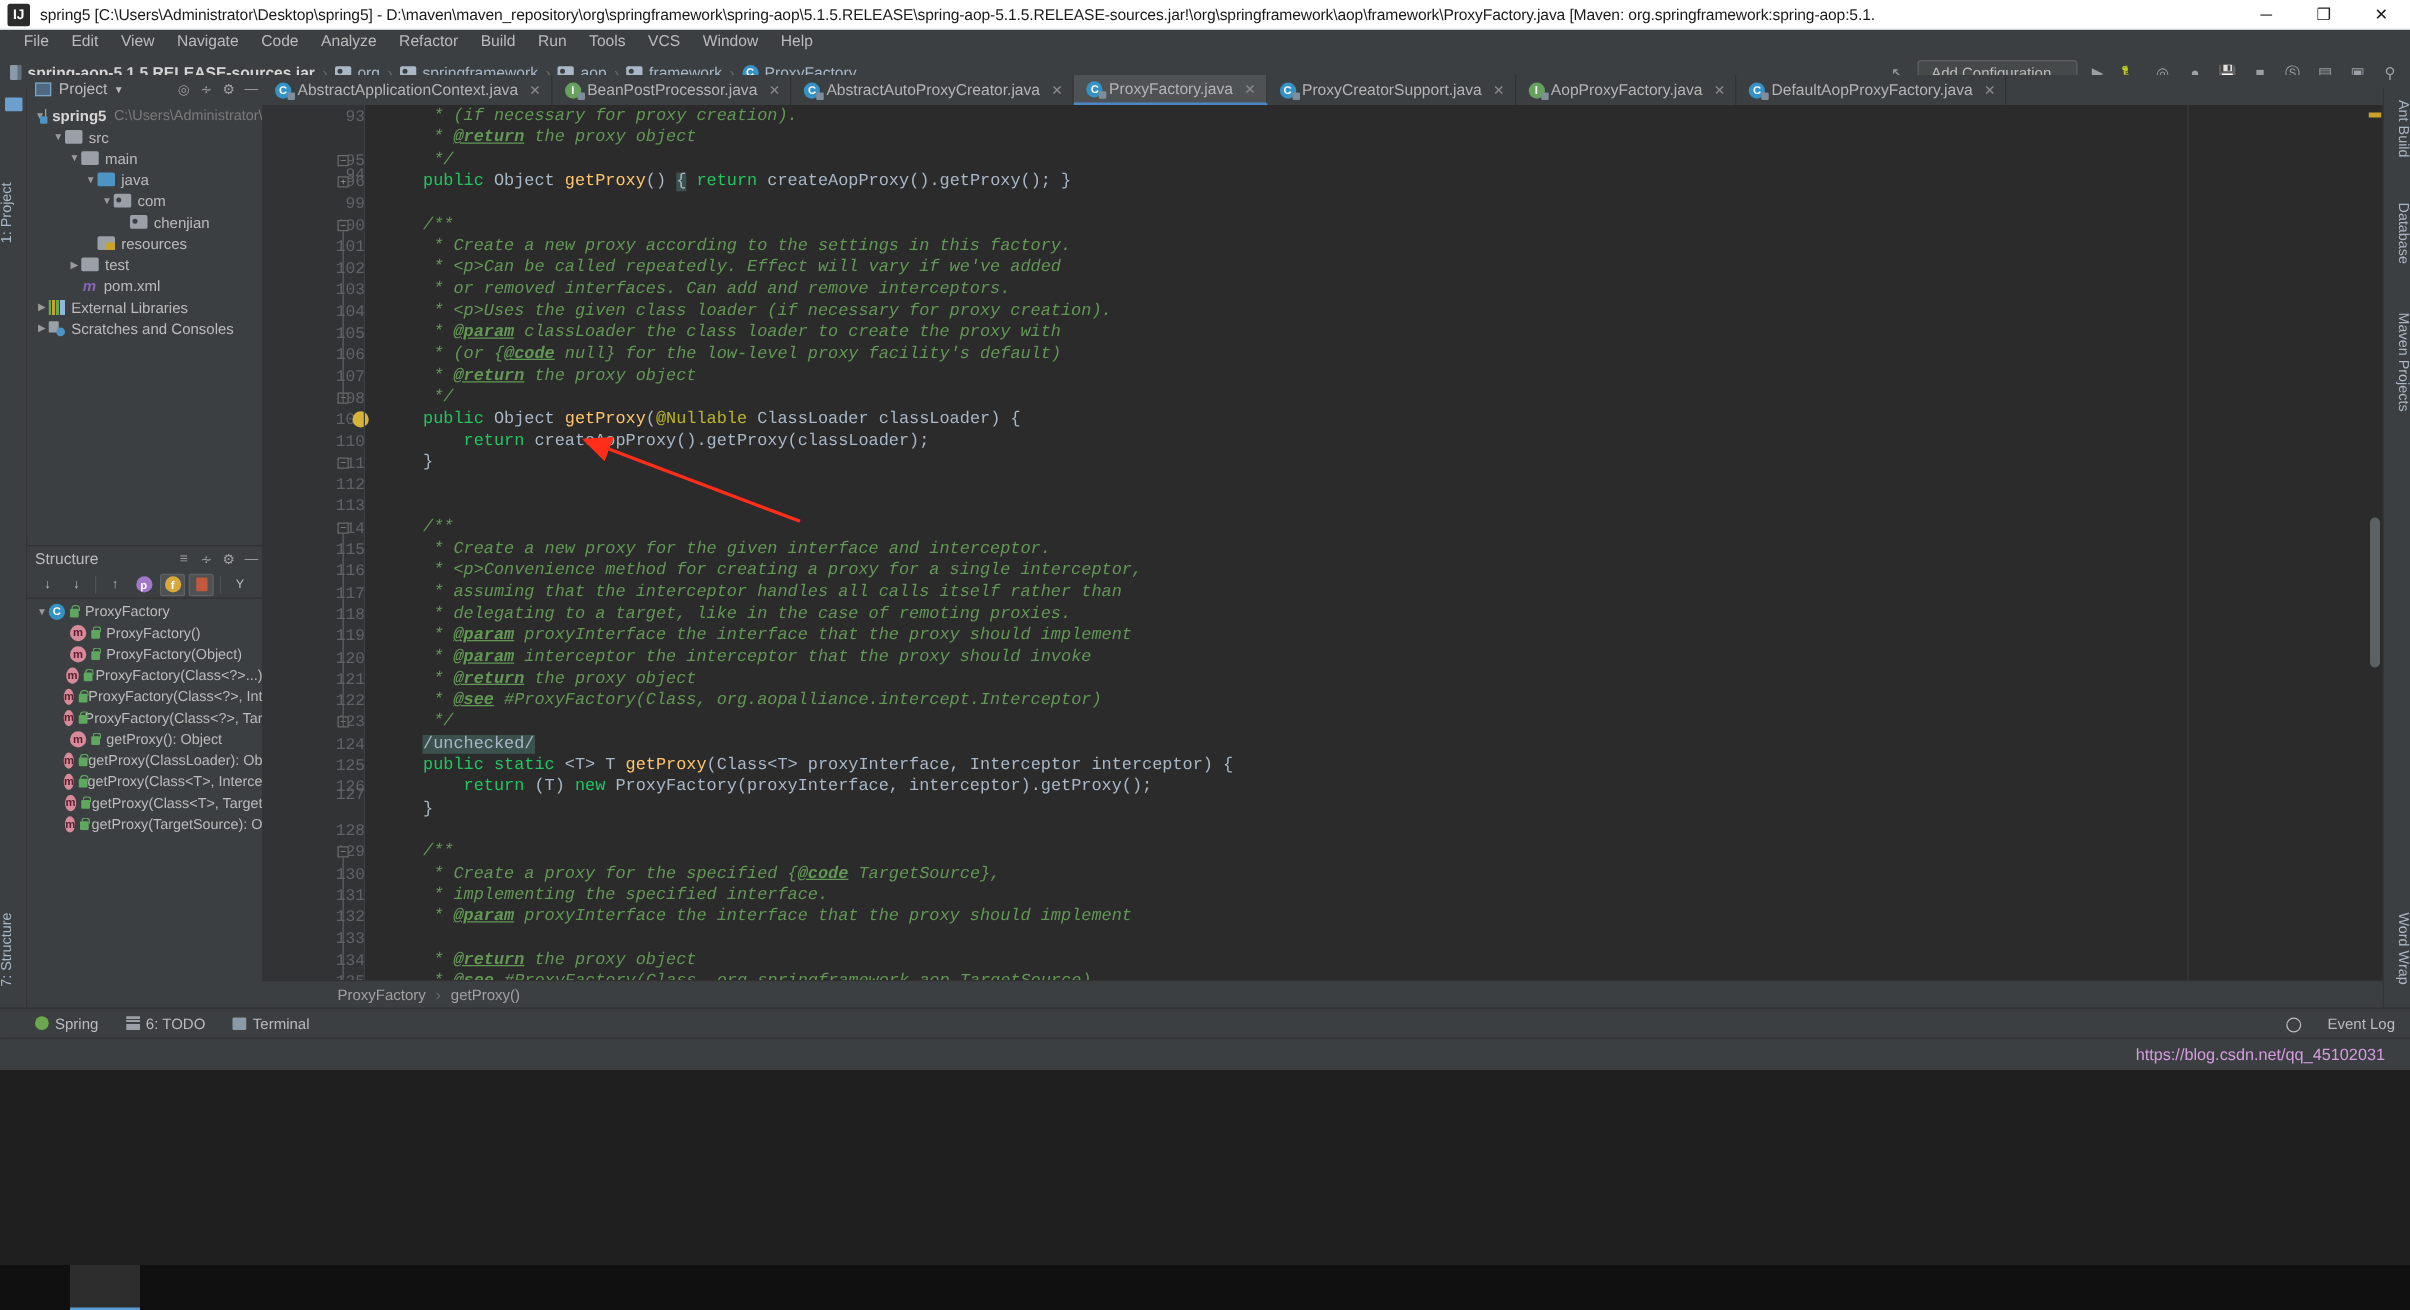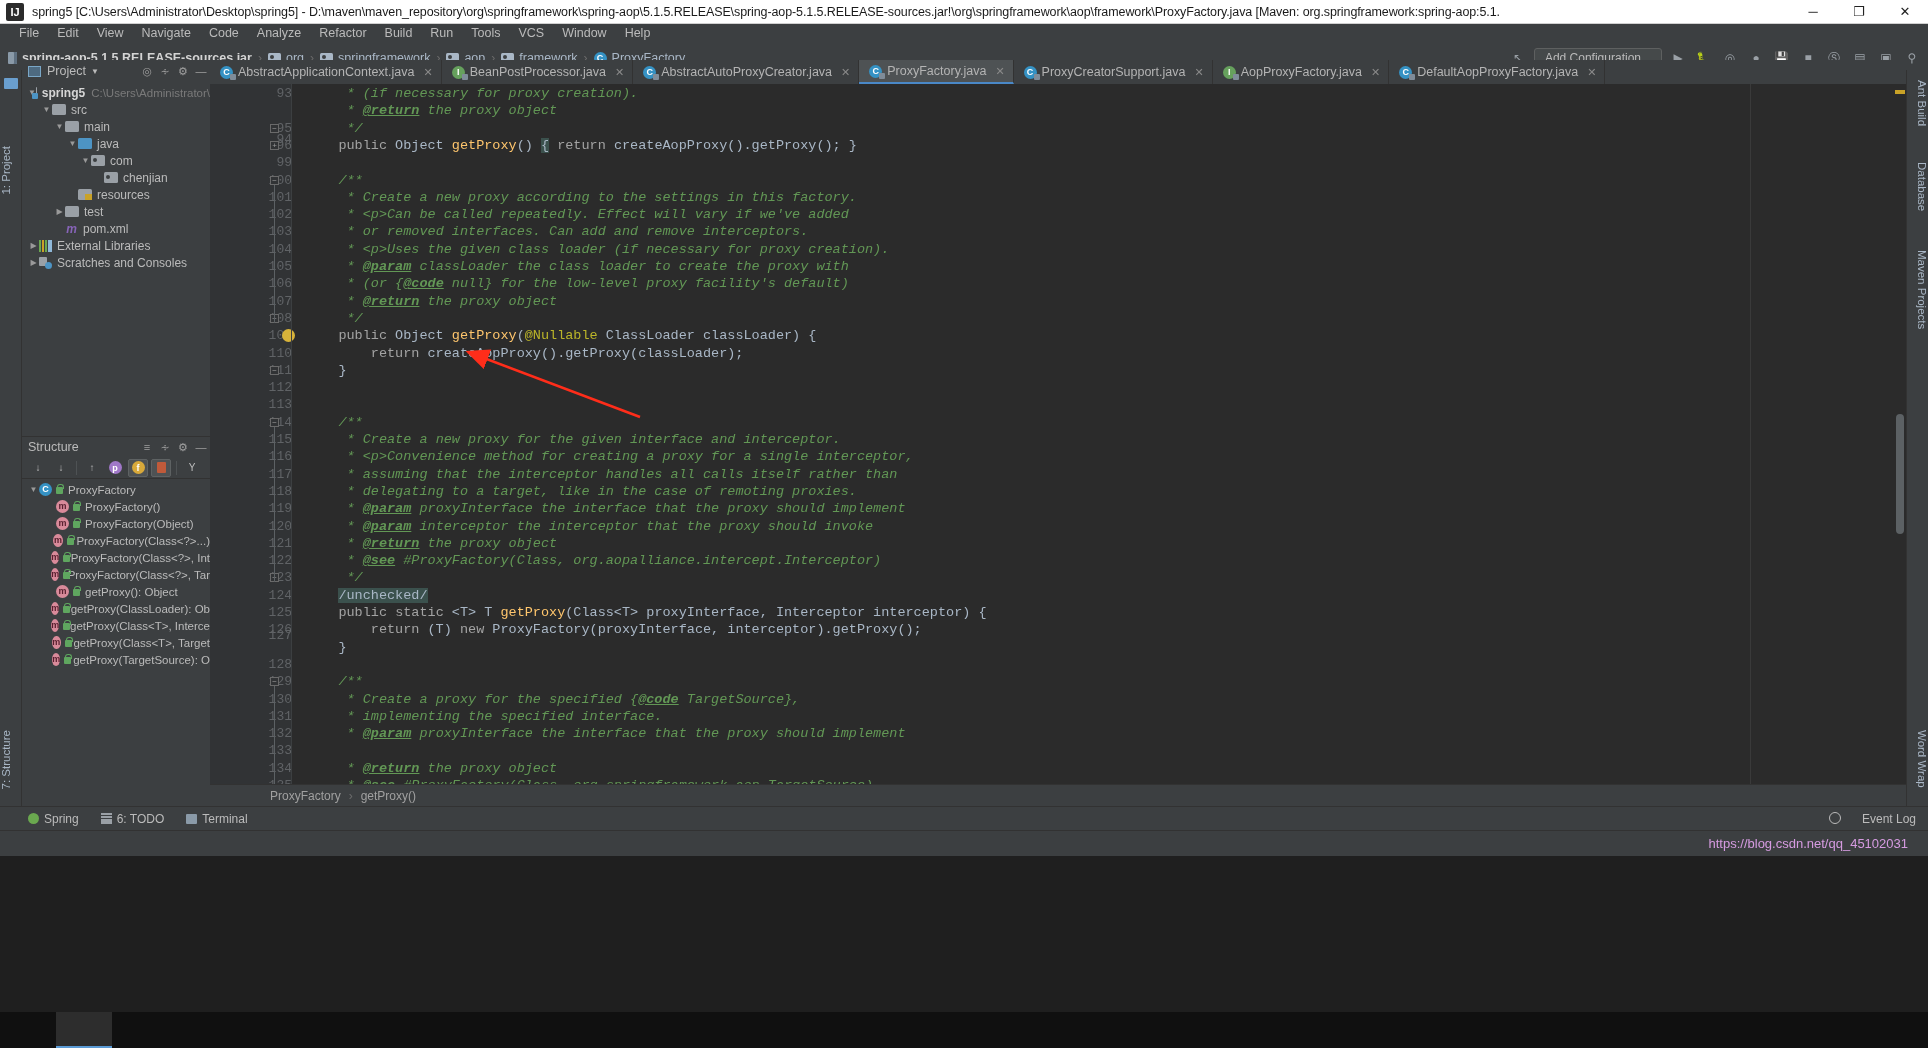--- a/index.html
+++ b/index.html
@@ -175,21 +175,21 @@
     position:absolute; right:0; width:64px; text-align:right;
     font-family:"Liberation Mono", monospace; font-size:13px; color:#606366;
   }
   .cl{
     position:absolute; left:14px;
     font-family:"Liberation Mono", monospace; font-size:13.5px; color:#a9b7c6;
     white-space:pre;
   }
   .cmt{color:#629755;font-style:italic;}
   .tag{color:#629755;font-style:italic;font-weight:bold;text-decoration:underline;}
-  .kw{color:#a3a3a3;font-weight:normal;}
+  .kw{color:#22c55e;font-weight:normal;}
   .fn{color:#ffc66d;}
   .ann{color:#bbb529;}
   .typ{color:#a9b7c6;}
   .brace-hl{background:#3b514d;}
   .fold{
     position:absolute; width:9px;height:9px;border:1px solid #6a6a6a;color:#9a9a9a;
     font-size:8px;line-height:7px;text-align:center; background:#313335;
   }
   .foldline{ position:absolute; width:1px; background:#5c6164; left:0;}
 
@@ -208,21 +208,21 @@
   }
   #editcrumb .sep{ margin:0 8px; color:#6b6b6b;}
 
   
   #bottombar{
     position:absolute; top:806px; left:0; width:1928px; height:24px;
     background:#3c3f41; display:flex; align-items:center; padding-left:28px;
     border-top:1px solid #323232;
   }
   .bwin{ display:flex;align-items:center;gap:5px;font-size:12px;color:#bbbbbb;margin-right:22px;white-space:nowrap;}
-  #bottombar .right{ margin-left:auto; display:flex;align-items:flex-start;gap:21px;padding-right:12px;
+  #bottombar .right{ margin-left:auto; display:flex;align-items:flex-end;gap:21px;padding-right:12px;
      font-size:12px;color:#bbbbbb;}
   .springico{ width:11px;height:11px;border-radius:50%;background:#6aa84f;}
   .todoico{ width:11px;height:11px;display:inline-block;
      background:linear-gradient(#9aa0a6 0 2px,transparent 2px 3px,#9aa0a6 3px 5px,transparent 5px 6px,#9aa0a6 6px 8px);}
   .termico{ width:11px;height:10px;background:#8a9aa8;border-radius:1px;}
   .eventico{ width:12px;height:12px;border:1.5px solid #bbbbbb;border-radius:50%;position:relative;}
 
   
   #statusbar{
     position:absolute; top:830px; left:0; width:1928px; height:26px;

